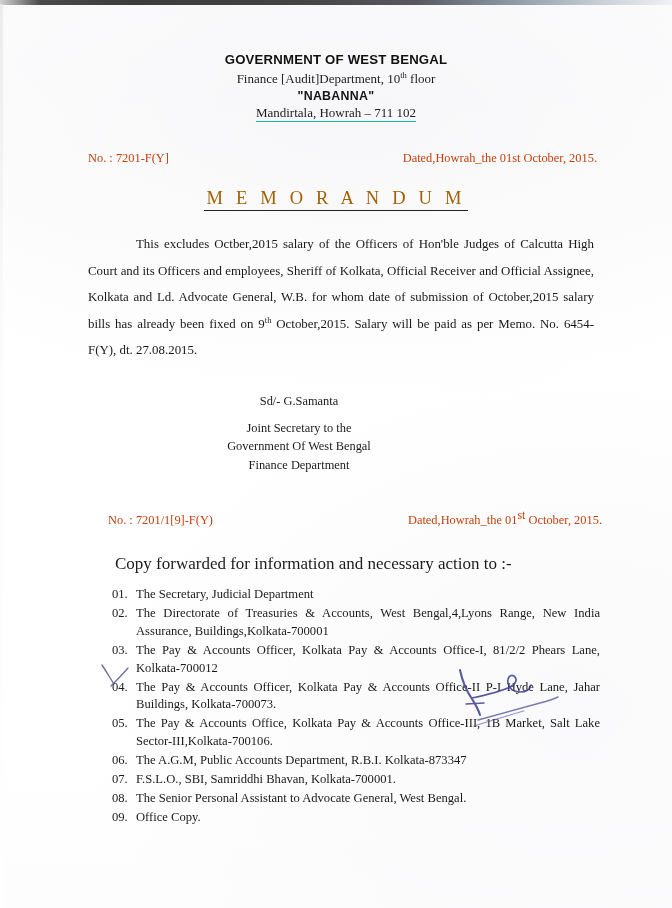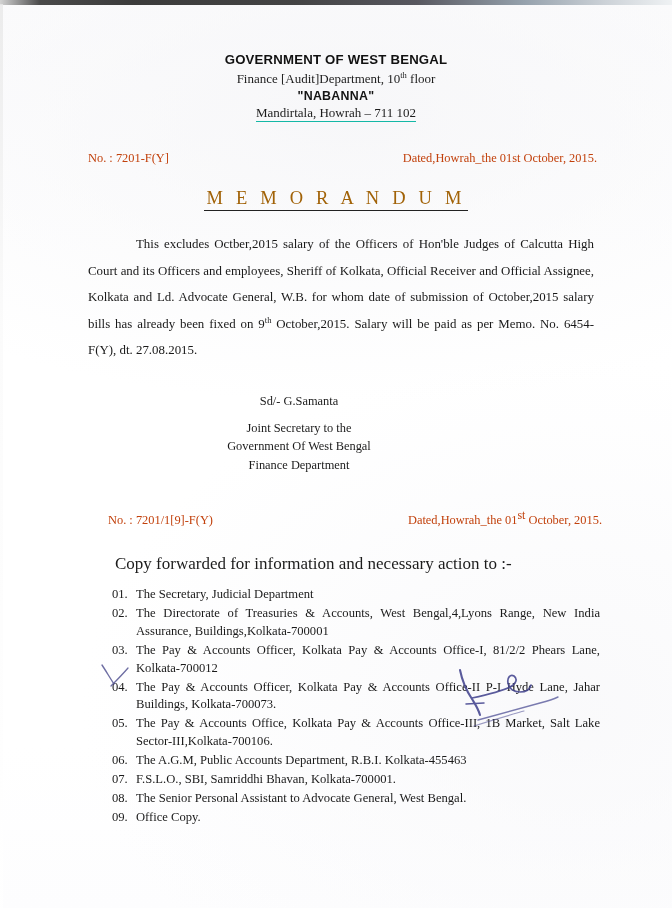--- a/index.html
+++ b/index.html
@@ -239,21 +239,21 @@
       <div class="fwd-item wrap">
         <div class="fwd-num">04.</div>
         <div class="fwd-text">The Pay &amp; Accounts Officer, Kolkata Pay &amp; Accounts Office-II P-I Hyde Lane, Jahar Buildings, Kolkata-700073.</div>
       </div>
       <div class="fwd-item wrap">
         <div class="fwd-num">05.</div>
         <div class="fwd-text">The Pay &amp; Accounts Office, Kolkata Pay &amp; Accounts Office-III, 1B Market, Salt Lake Sector-III,Kolkata-700106.</div>
       </div>
       <div class="fwd-item">
         <div class="fwd-num">06.</div>
-        <div class="fwd-text">The A.G.M, Public Accounts Department, R.B.I. Kolkata-455463</div>
+        <div class="fwd-text">The A.G.M, Public Accounts Department, R.B.I. Kolkata-873347</div>
       </div>
       <div class="fwd-item">
         <div class="fwd-num">07.</div>
         <div class="fwd-text">F.S.L.O., SBI, Samriddhi Bhavan, Kolkata-700001.</div>
       </div>
       <div class="fwd-item">
         <div class="fwd-num">08.</div>
         <div class="fwd-text">The Senior Personal Assistant to Advocate General, West Bengal.</div>
       </div>
       <div class="fwd-item">

